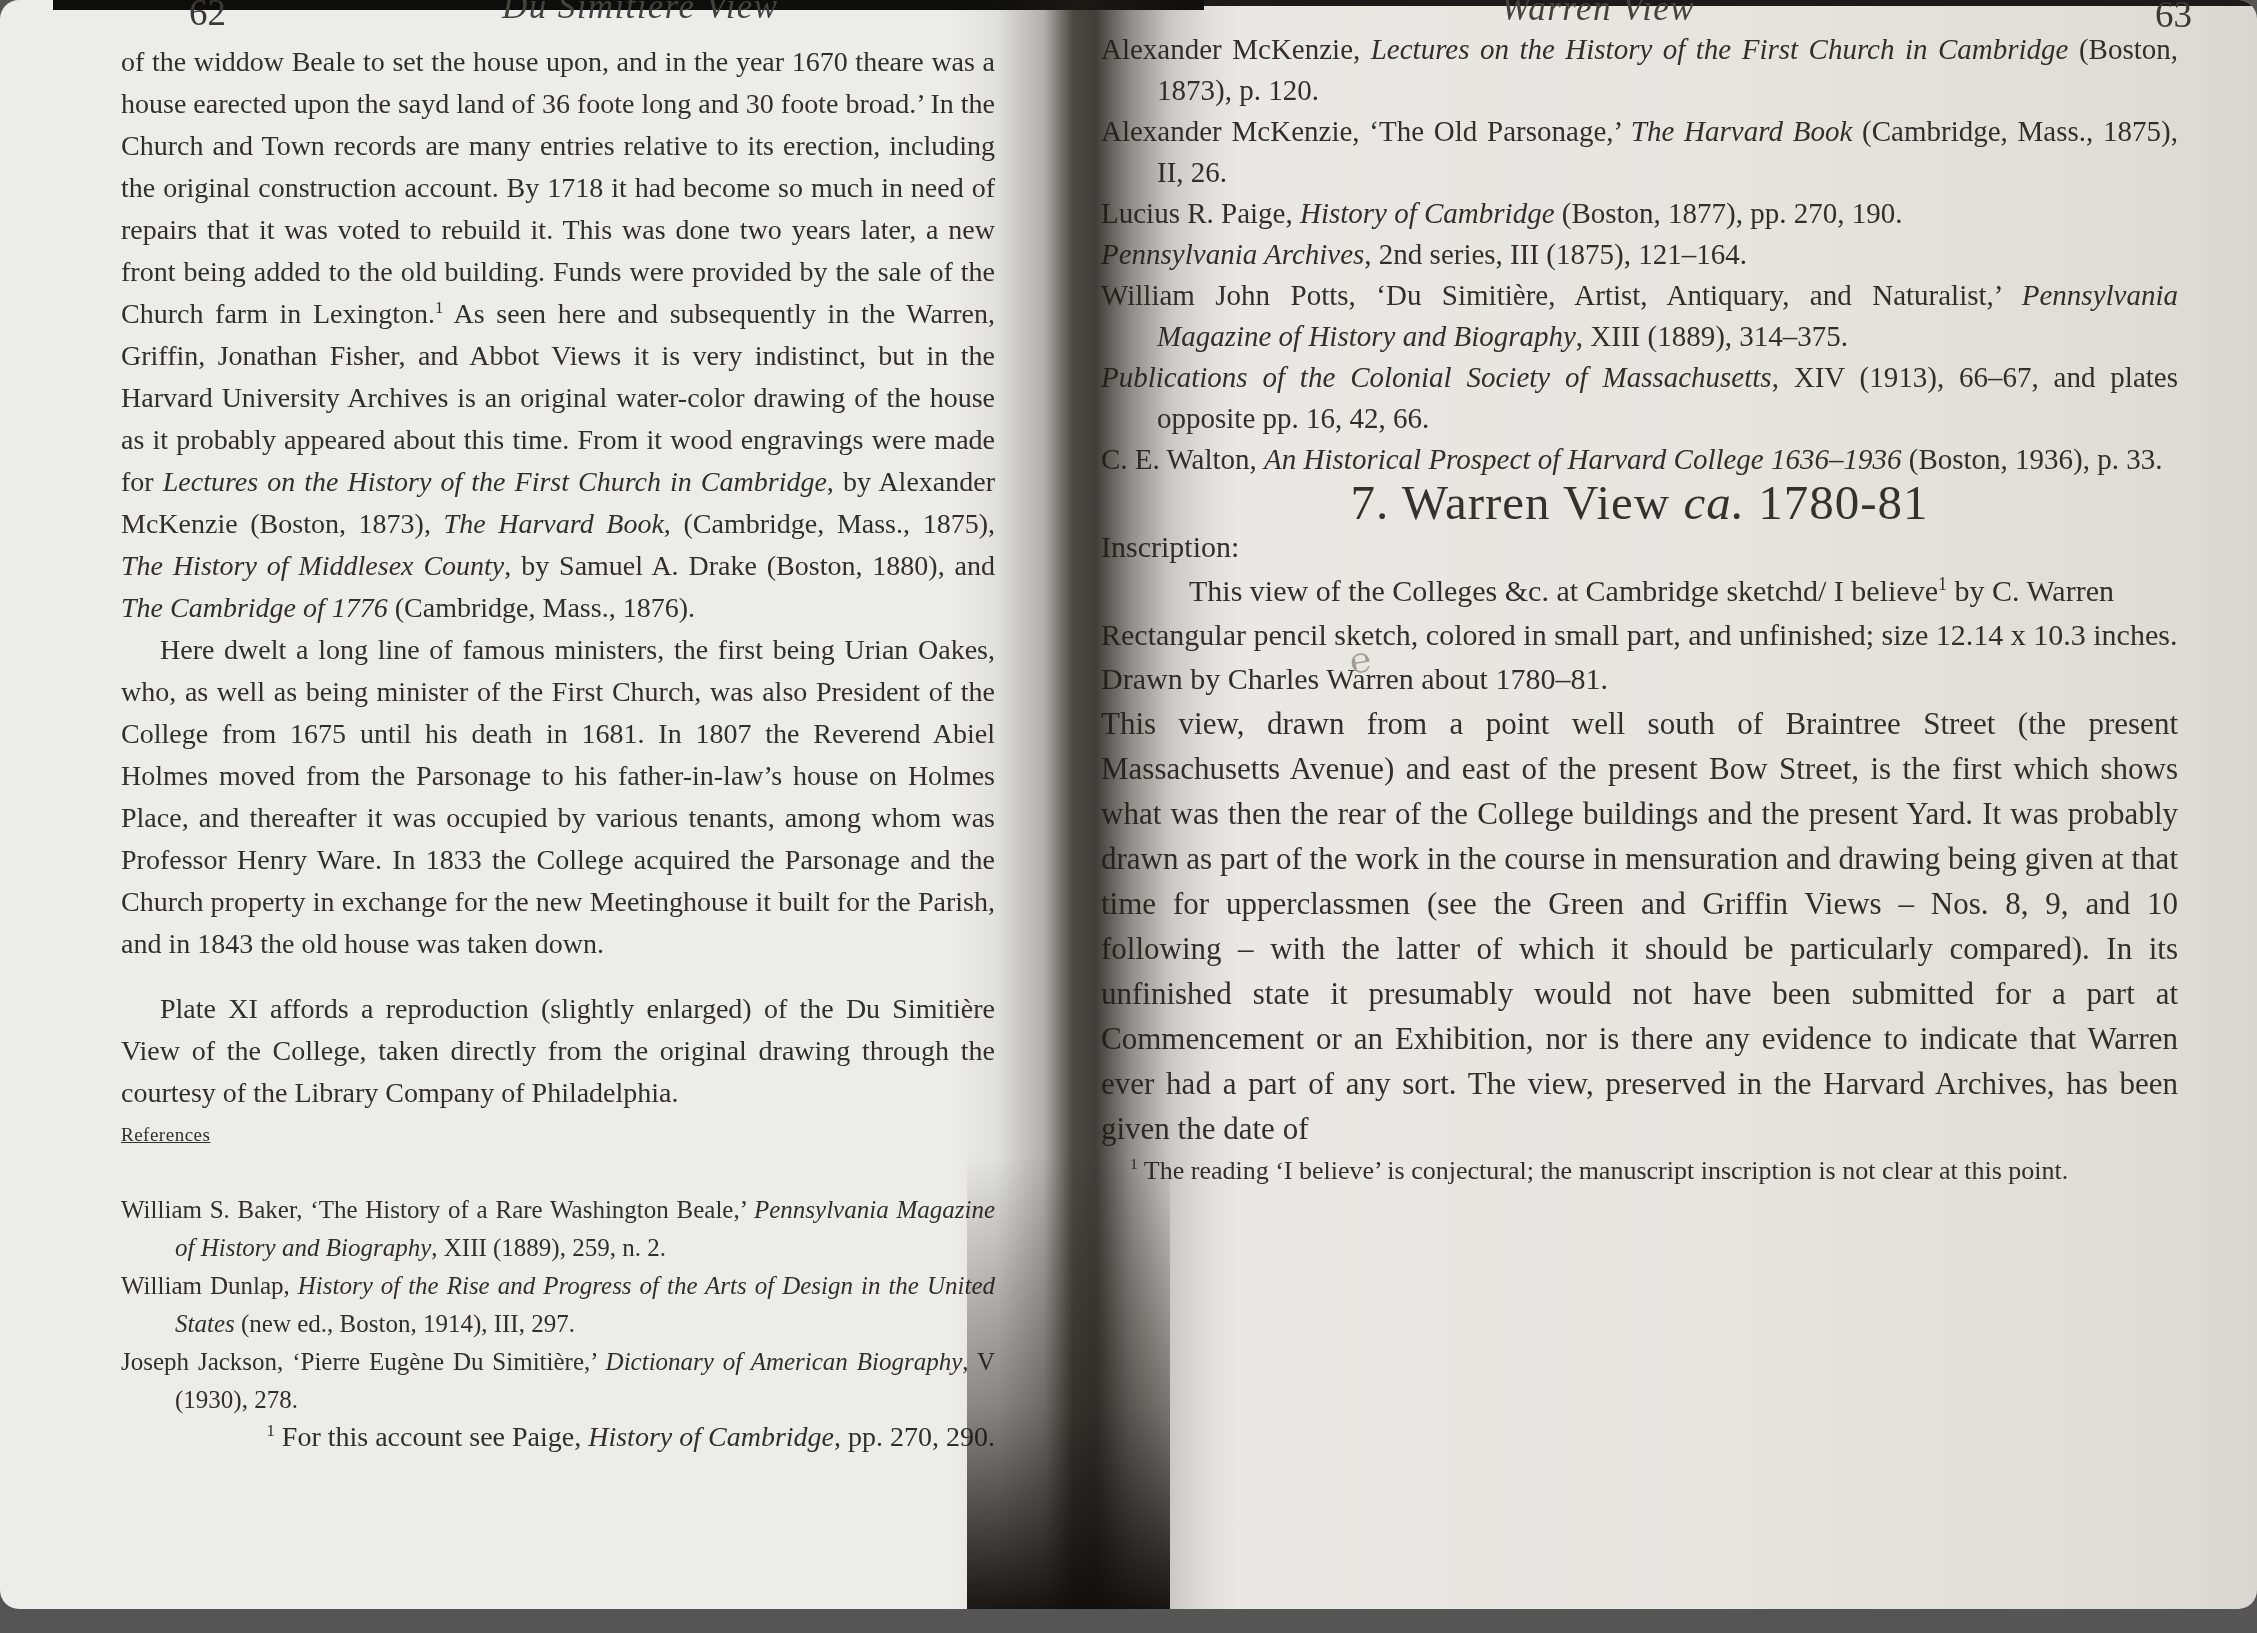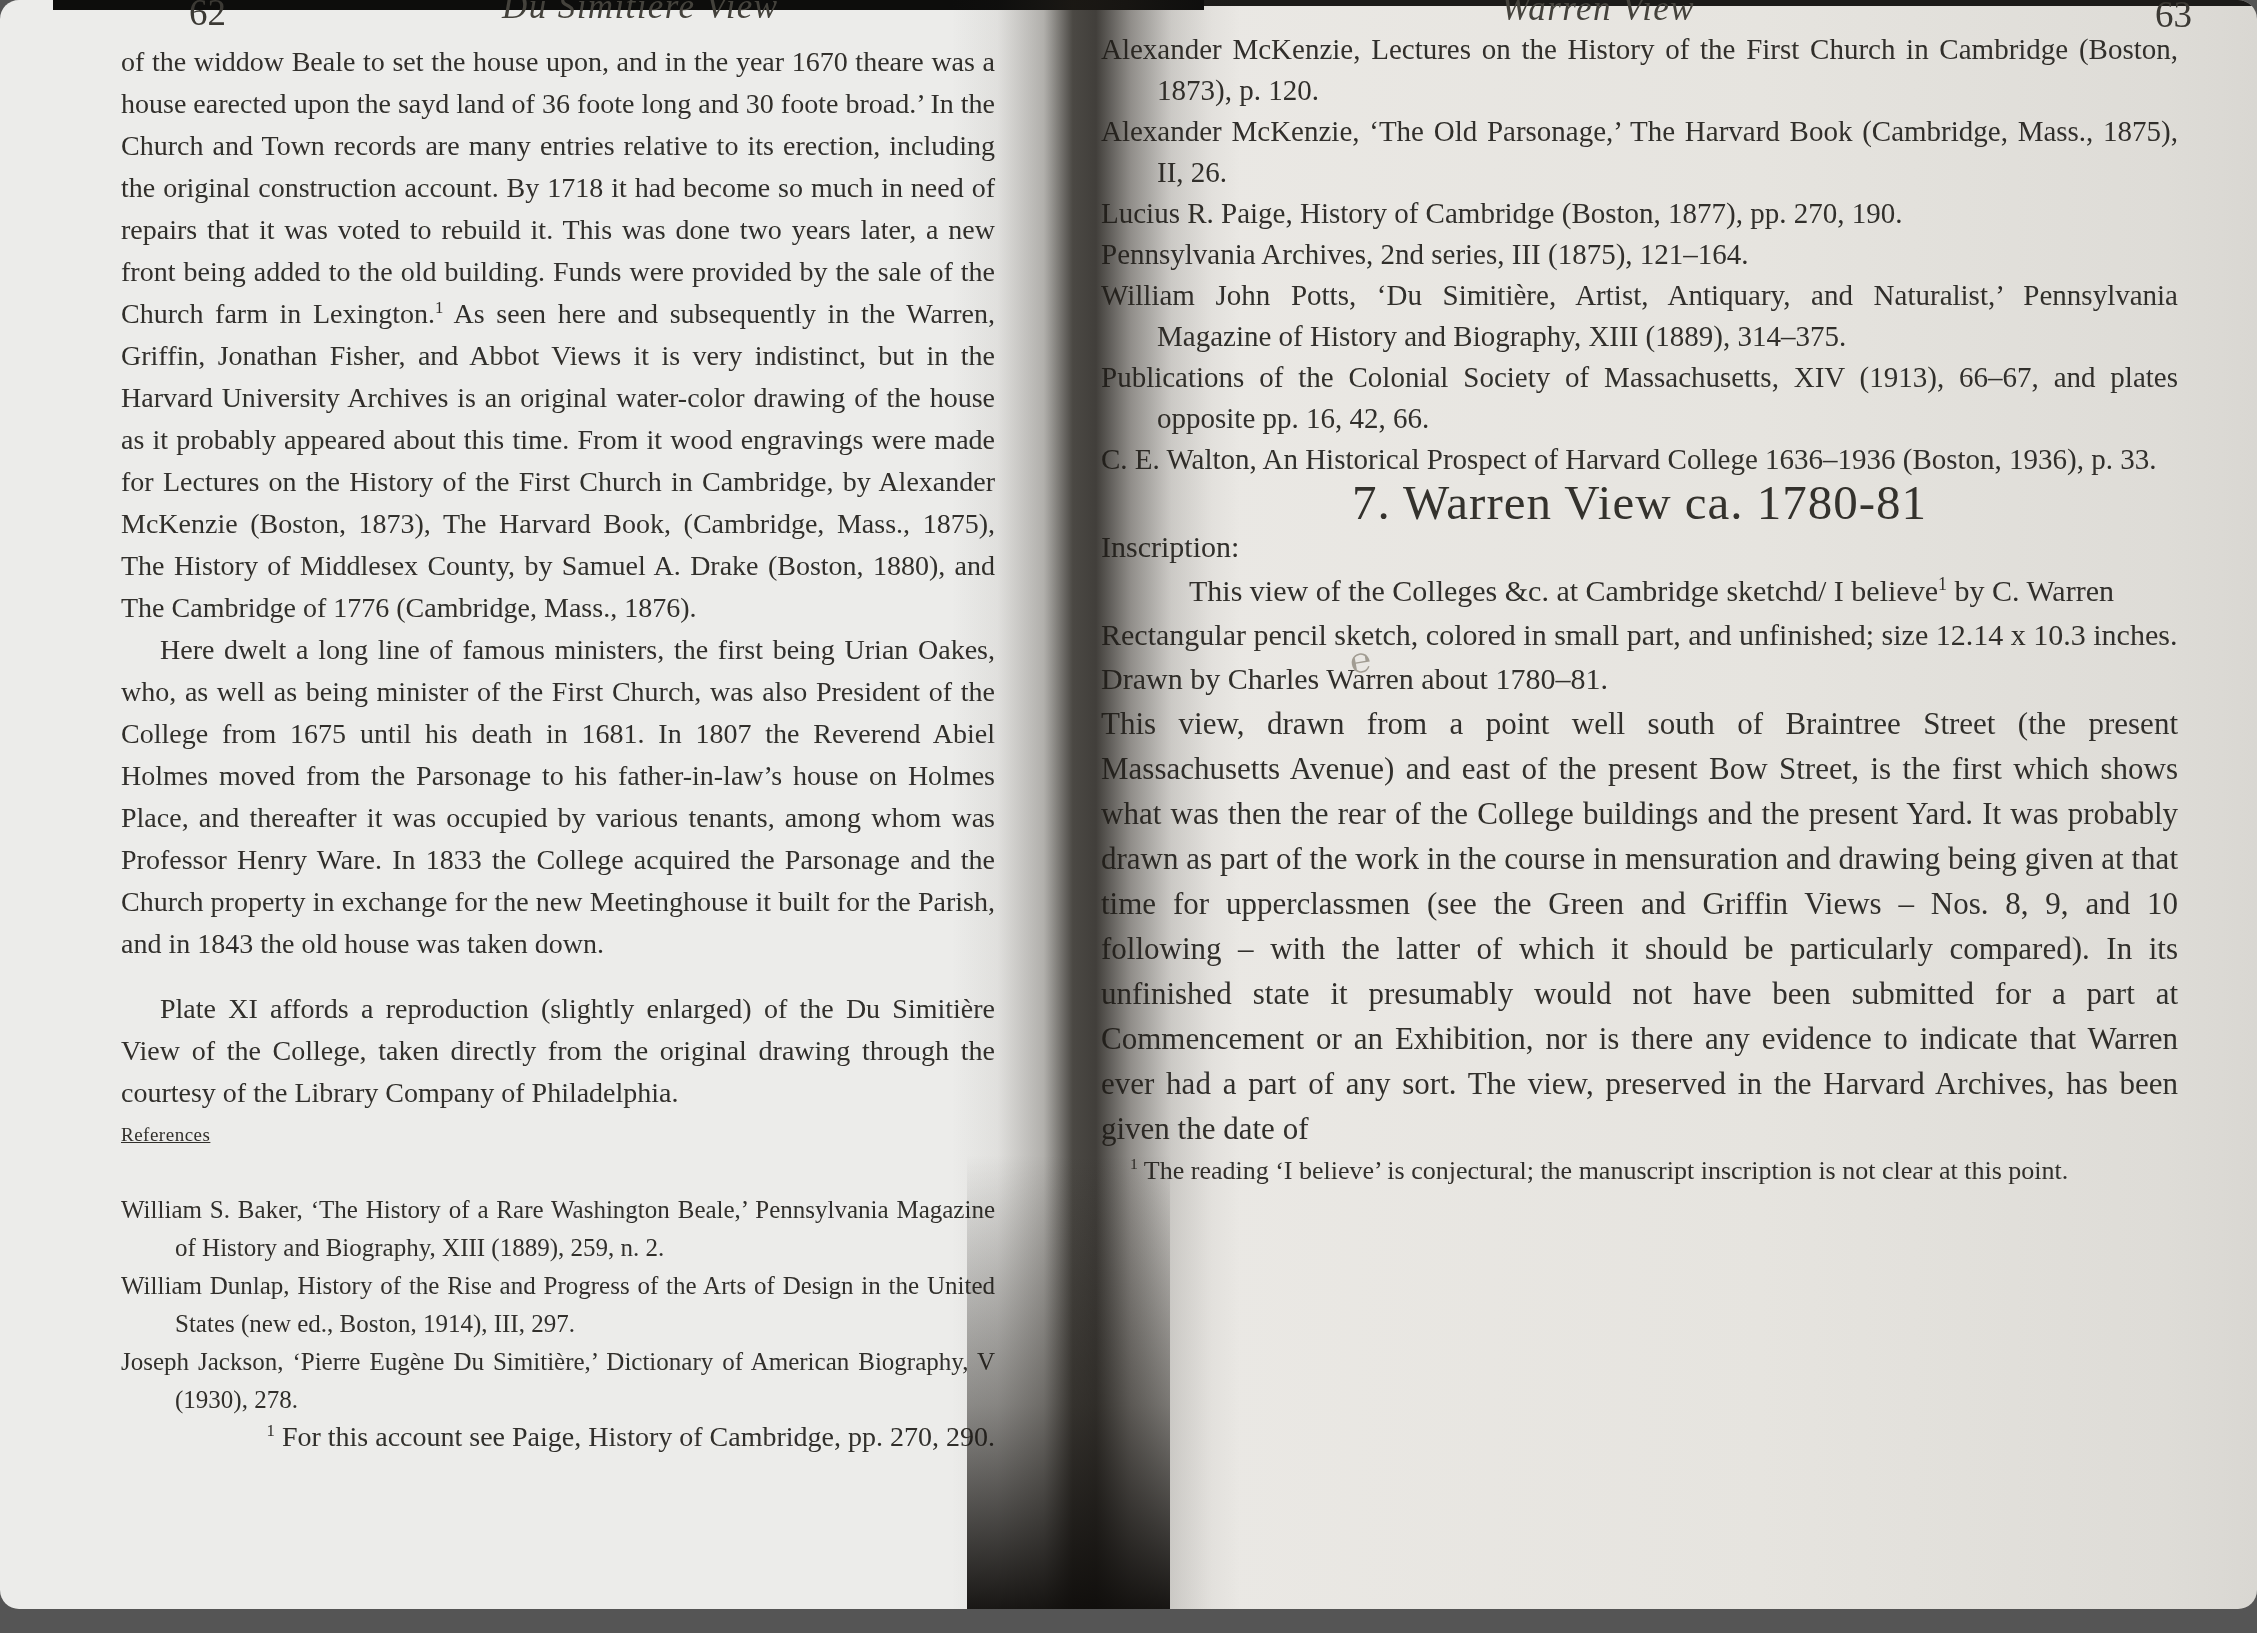--- a/index.html
+++ b/index.html
@@ -46,21 +46,21 @@
   .refs-right{font-size:29px;line-height:41px;}
   .refs-right .hang{padding-left:56px;text-indent:-56px;}
   .section-heading{margin-top:147px;text-align:center;font-size:49px;letter-spacing:1px;color:#34322d;}
   .plate-line{margin-top:46px;text-align:center;font-size:30px;}
   .insc-label{margin-top:64px;font-size:30px;line-height:44px;text-align:left;}
   .insc-text{padding-left:156px;text-indent:-68px;font-size:30px;line-height:44px;text-align:left;}
   .desc-item{padding-left:60px;text-indent:-60px;font-size:30px;line-height:44px;text-align:left;}
   .body-para{margin-top:44px;}
   .fn-right{margin-top:27px;font-size:26px;line-height:39px;text-indent:29px;text-align:left;}
 
-  .it{}
+  .it{font-style:italic;}
   sup{font-size:0.6em;line-height:0;vertical-align:super;}
 
   
   .gutter-shadow{
     position:absolute;left:951px;top:0;width:290px;height:100%;
     background:linear-gradient(90deg,
       rgba(42,38,32,0) 0%,
       rgba(42,38,32,0.06) 16%,
       rgba(42,38,32,0.30) 32%,
       rgba(30,27,22,0.78) 42%,

